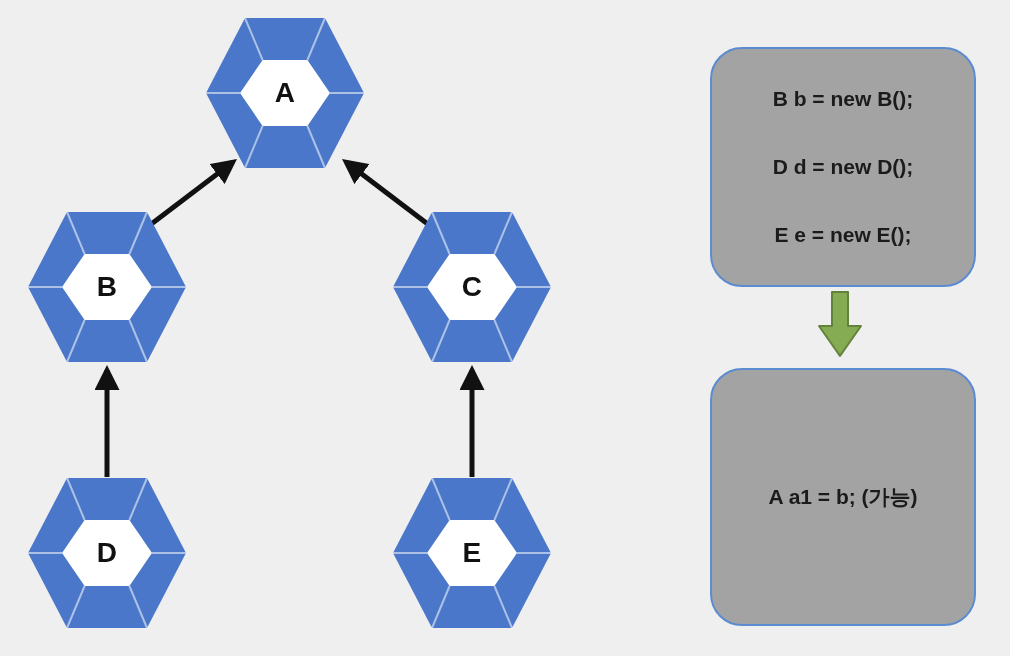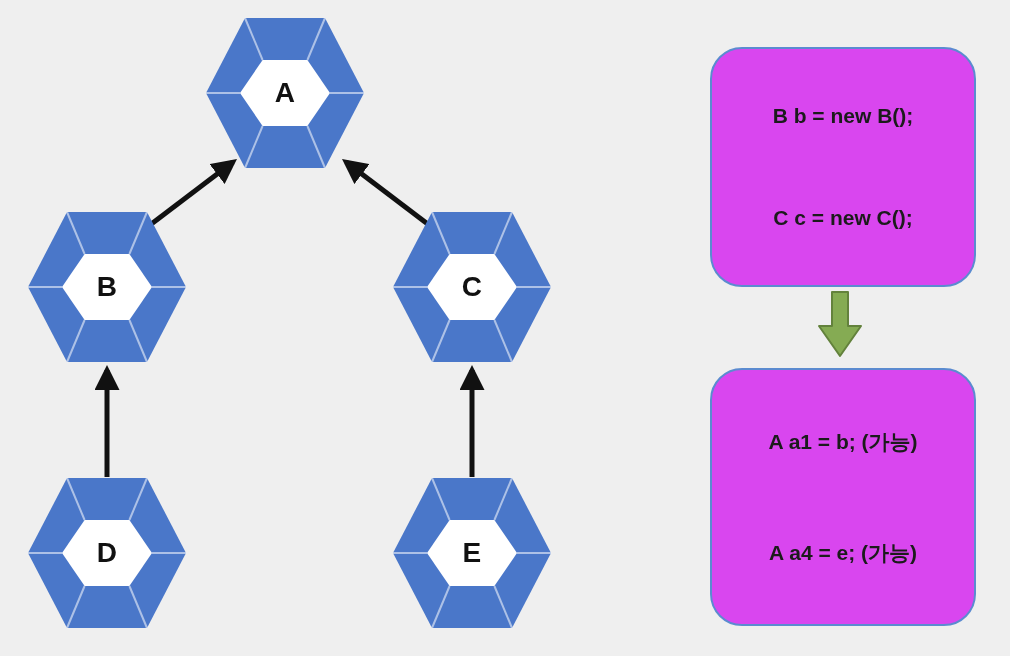--- a/index.html
+++ b/index.html
@@ -33,21 +33,21 @@
     display: flex; align-items: center; justify-content: center;
     font-size: 28px; font-weight: bold; color: #111;
     letter-spacing: .5px;
   }
 
   
   .codebox {
     position: absolute;
     left: 710px;
     width: 266px;
-    background: #d946ef;
+    background: #a3a3a3;
     border: 2px solid #5b8bd0;
     border-radius: 32px;
     display: flex;
     flex-direction: column;
     justify-content: space-around;
     align-items: center;
     padding: 16px 10px;
   }
   .box-top    { top: 47px;  height: 240px; }
   .box-bottom { top: 368px; height: 258px; }
@@ -156,25 +156,25 @@
         <line x1="40" y1="151" x2="57.6" y2="109"></line>
         <line x1="1" y1="76" x2="35" y2="76"></line>
       </g>
       <polygon points="57.6,43 102.4,43 125,76 102.4,109 57.6,109 35,76" fill="#ffffff"></polygon>
     </svg>
     <span class="hex-label">E</span>
   </div>
 
   <div class="codebox box-top">
     <div class="code-line">B b = new B();</div>
-    <div class="code-line">C c = new C();</div>
+    <div class="code-line">D d = new D();</div>
+    <div class="code-line">E e = new E();</div>
   </div>
 
   <svg class="down-arrow" viewBox="0 0 58 70">
     <polygon points="21,2 37,2 37,36 50,36 29,66 8,36 21,36" fill="#85ab53" stroke="#63823c" stroke-width="2" stroke-linejoin="round"></polygon>
   </svg>
 
   <div class="codebox box-bottom">
     <div class="code-line">A a1 = b; (가능)</div>
-    <div class="code-line">A a4 = e; (가능)</div>
   </div>
 
 </div>
 
 </body></html>

